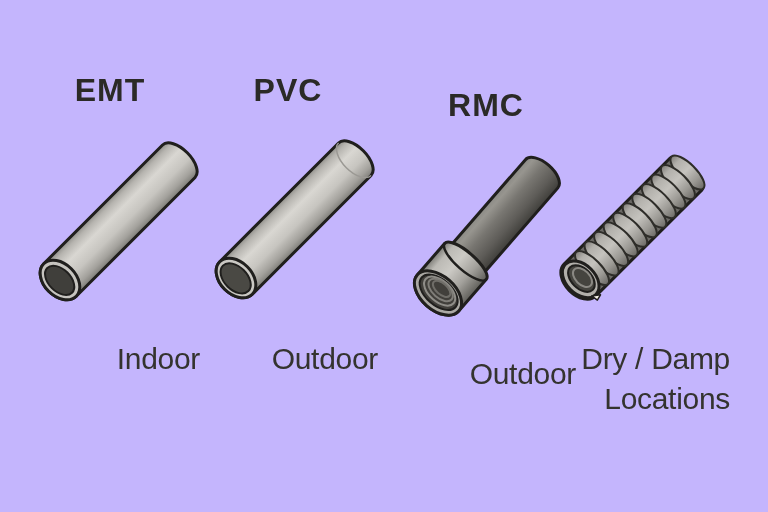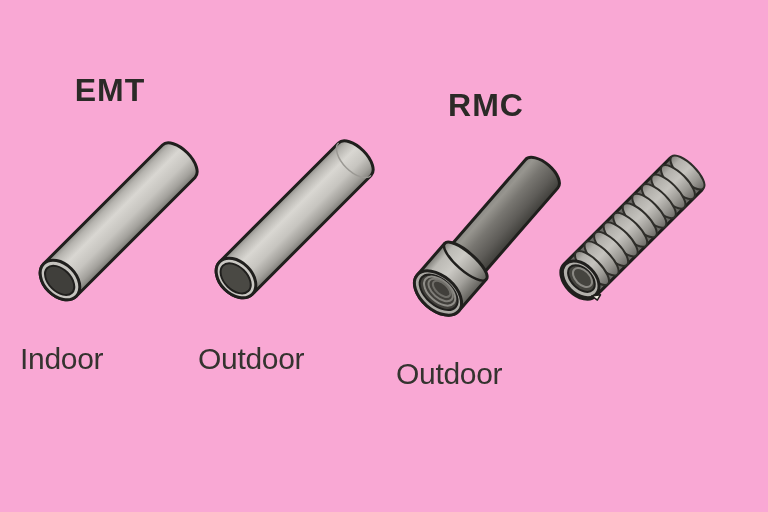--- a/index.html
+++ b/index.html
@@ -1,20 +1,20 @@
 <!DOCTYPE html>
 <html><head>
 <meta charset="utf-8">
 <style>
   html, body { margin: 0; padding: 0; background: #faf5ea; }
   .canvas {
     position: relative;
     width: 768px;
     height: 512px;
-    background: #f9a8d4;
+    background: #c4b5fd;
     font-family: "Liberation Sans", sans-serif;
     overflow: hidden;
   }
   .col { position: absolute; top: 0; height: 512px; }
   .col-emt { left: 20px;  width: 180px; }
   .col-pvc { left: 198px; width: 180px; }
   .col-rmc { left: 396px; width: 180px; margin-top: 15px; }
   .col-fmc { left: 546px; width: 184px; }
 
   .abbr {
@@ -23,21 +23,21 @@
     font-size: 32px; line-height: 36px; font-weight: 700;
     letter-spacing: 1px;
     color: #2b2a27;
   }
   .pipe {
     position: absolute; top: 128px; left: 0;
     width: 180px; height: 190px;
   }
   .loc {
     position: absolute; top: 339px; left: 0; right: 0;
-    text-align: left;
+    text-align: right;
     font-size: 30px; line-height: 40px; font-weight: 400;
     letter-spacing: -0.3px;
     color: #34332f;
   }
   .loc-line { min-height: 40px; }
 </style>
 </head>
 <body>
 
 <div class="canvas">
@@ -85,20 +85,21 @@
         <ellipse cx="-0.5" cy="0" rx="11" ry="17.5" fill="#403f3b" stroke="#201f1d" stroke-width="2"></ellipse>
       </g>
     </svg>
     <div class="loc">
       <div class="loc-line">Indoor</div>
       <div class="loc-line"></div>
     </div>
   </div>
 
   <div class="col col-pvc">
+    <div class="abbr">PVC</div>
     <svg class="pipe" viewBox="0 0 180 190">
       <g transform="translate(38,150) rotate(-45)">
         <path d="M0 -23 L168 -23 A12 23 0 0 1 168 23 L0 23 A16 23 0 0 1 0 -23 Z" fill="url(#gLight)" stroke="#201f1d" stroke-width="3" stroke-linejoin="round"></path>
         <path d="M168 -23 A12 23 0 0 0 168 23" fill="none" stroke="#9b9994" stroke-width="1.5"></path>
         <ellipse cx="0" cy="0" rx="16" ry="23" fill="#cac8c3" stroke="#201f1d" stroke-width="3"></ellipse>
         <ellipse cx="-0.5" cy="0" rx="11.5" ry="18" fill="#4a4944" stroke="#201f1d" stroke-width="2"></ellipse>
       </g>
     </svg>
     <div class="loc">
       <div class="loc-line">Outdoor</div>
@@ -139,15 +140,19 @@
         <ellipse cx="57.5" cy="0" rx="8.5" ry="22.5" fill="url(#gRidge)" stroke="#2e2d29" stroke-width="2"></ellipse>
         <ellipse cx="44" cy="0" rx="8.5" ry="22.5" fill="url(#gRidge)" stroke="#2e2d29" stroke-width="2"></ellipse>
         <ellipse cx="30.5" cy="0" rx="8.5" ry="22.5" fill="url(#gRidge)" stroke="#2e2d29" stroke-width="2"></ellipse>
         <ellipse cx="17" cy="0" rx="8.5" ry="22.5" fill="url(#gRidge)" stroke="#2e2d29" stroke-width="2"></ellipse>
         <ellipse cx="1" cy="0" rx="14.5" ry="21.5" fill="#b2b0ab" stroke="#201f1d" stroke-width="3"></ellipse>
         <ellipse cx="2" cy="0" rx="10" ry="16" fill="#45443f" stroke="#201f1d" stroke-width="2"></ellipse>
         <ellipse cx="3.5" cy="0" rx="7" ry="11.5" fill="none" stroke="#8a8883" stroke-width="2"></ellipse>
         <path d="M-3 19.5 L4 25 L-2 26.5 Z" fill="#faf5ea" stroke="#201f1d" stroke-width="1.5" stroke-linejoin="round"></path>
       </g>
     </svg>
+    <div class="loc">
+      <div class="loc-line">Dry / Damp</div>
+      <div class="loc-line">Locations</div>
+    </div>
   </div>
 
 </div>
 
 </body></html>

